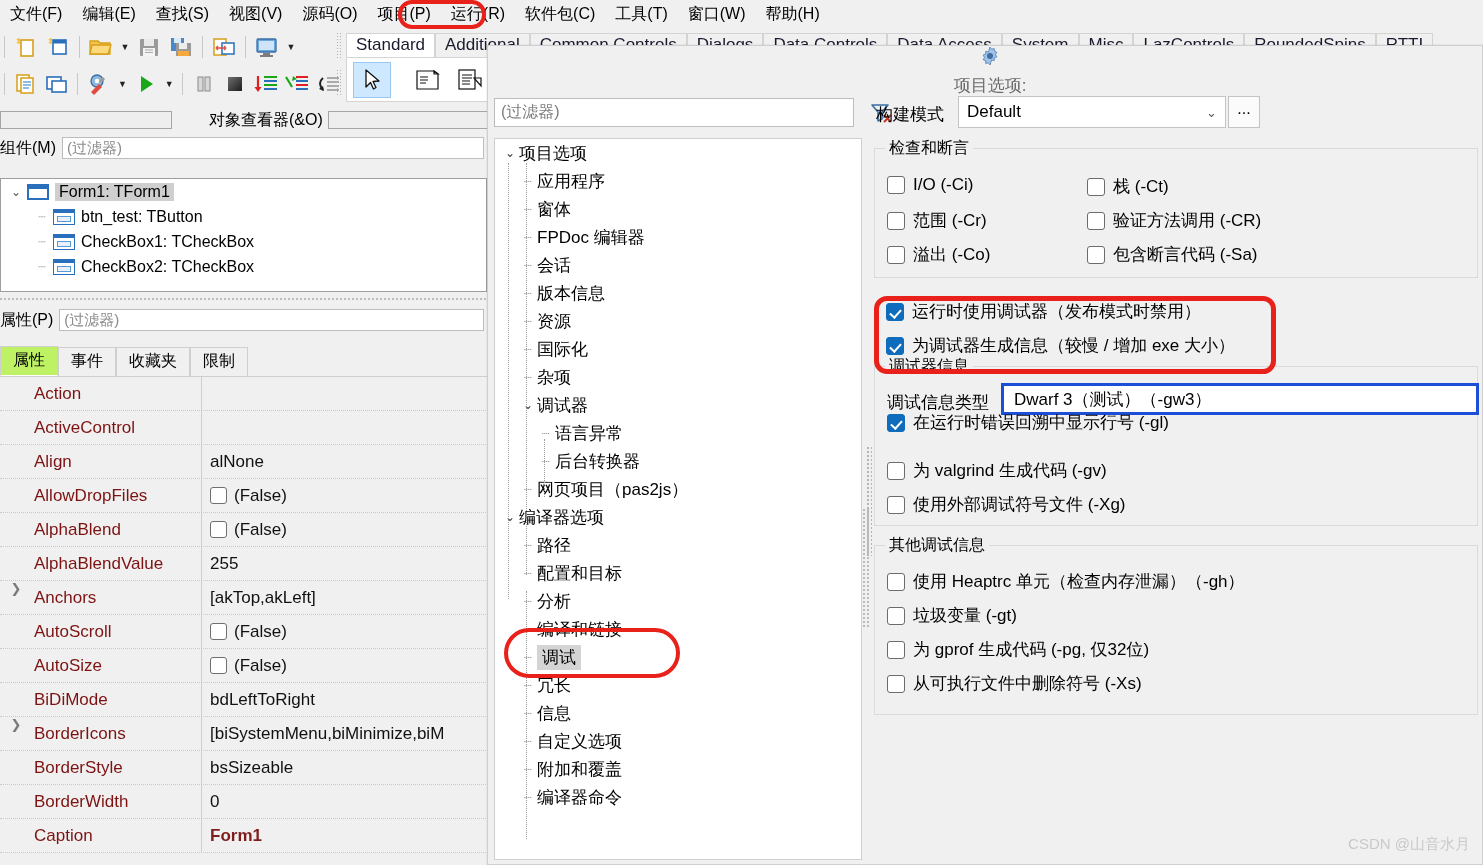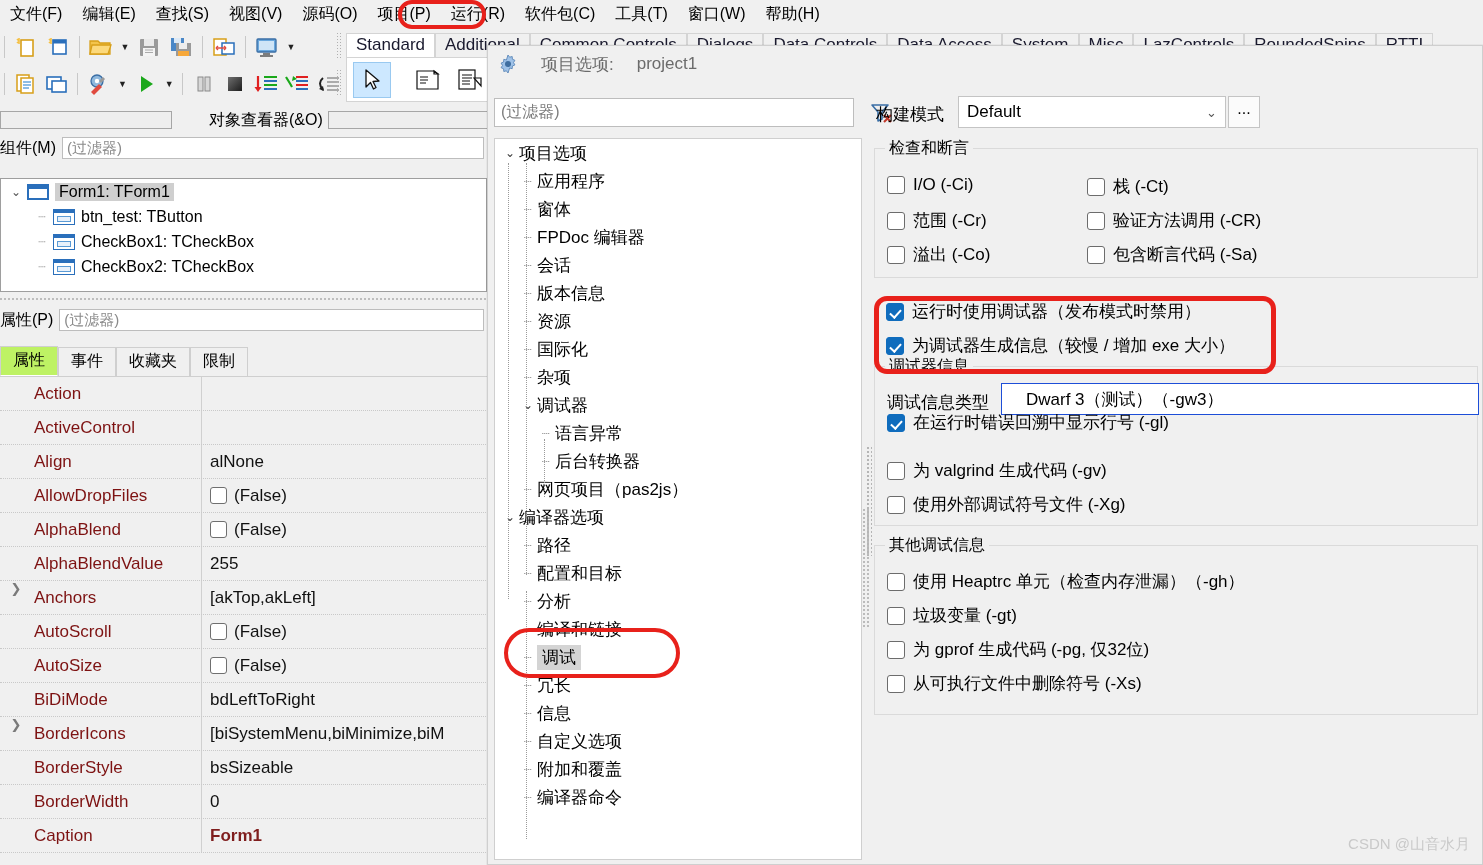--- a/index.html
+++ b/index.html
@@ -159,22 +159,22 @@
   }
 
   
   .dialog {
     position: absolute; left: 487px; top: 45px; width: 996px; height: 820px;
     background: #f0f0f0; border: 1px solid #cfcfcf;
     box-shadow: 0 0 0 1px rgba(0,0,0,0.04);
   }
   .dlg-title {
     position: absolute; left: 0; top: 0; height: 36px; width: 100%;
-    display: flex; align-items: center; padding-left: 10px; gap: 23px;
-    font-size: 17px; color: #6b6b6b;
+    display: flex; align-items: center; padding-left: 10px; gap: 8px;
+    font-size: 17px; color: #6b6b6b; flex-direction: column;
   }
   .gear-ico {
     width: 20px; height: 20px; flex: none; position: relative;
   }
   .dlg-filter {
     position: absolute; left: 6px; top: 52px; width: 360px; height: 29px;
     border: 1px solid #bdbdbd; background: #fff; display: flex; align-items: center;
     padding-left: 6px; font-size: 16px; color: #7d7d7d;
   }
   .filter-clear {
@@ -227,22 +227,22 @@
   }
   .chk.on {
     background: #0f6cbd; border-color: #0f6cbd; position: relative;
   }
   .chk.on::after {
     content: ""; position: absolute; left: 5px; top: 3px; width: 5px; height: 9px;
     border: solid #fff; border-width: 0 2px 2px 0; transform: rotate(42deg);
   }
   .dbgtype-label { position: absolute; font-size: 17px; white-space: nowrap; }
   .dbgtype-box {
-    position: absolute; border: 1px solid #1d4ed8; background: #fff;
-    display: flex; align-items: center; padding-left: 24px; font-size: 17px;
+    position: absolute; border: 3px solid #1d4ed8; background: #fff;
+    display: flex; align-items: center; padding-left: 10px; font-size: 17px;
   }
   .watermark {
     position: absolute; right: 12px; bottom: 10px; font-size: 15px; color: #c9c9c9;
   }
   .vscroll {
     position: absolute; width: 7px;
     background-image: radial-gradient(#bbb 1px, transparent 1px);
     background-size: 4px 4px;
   }
 </style>

